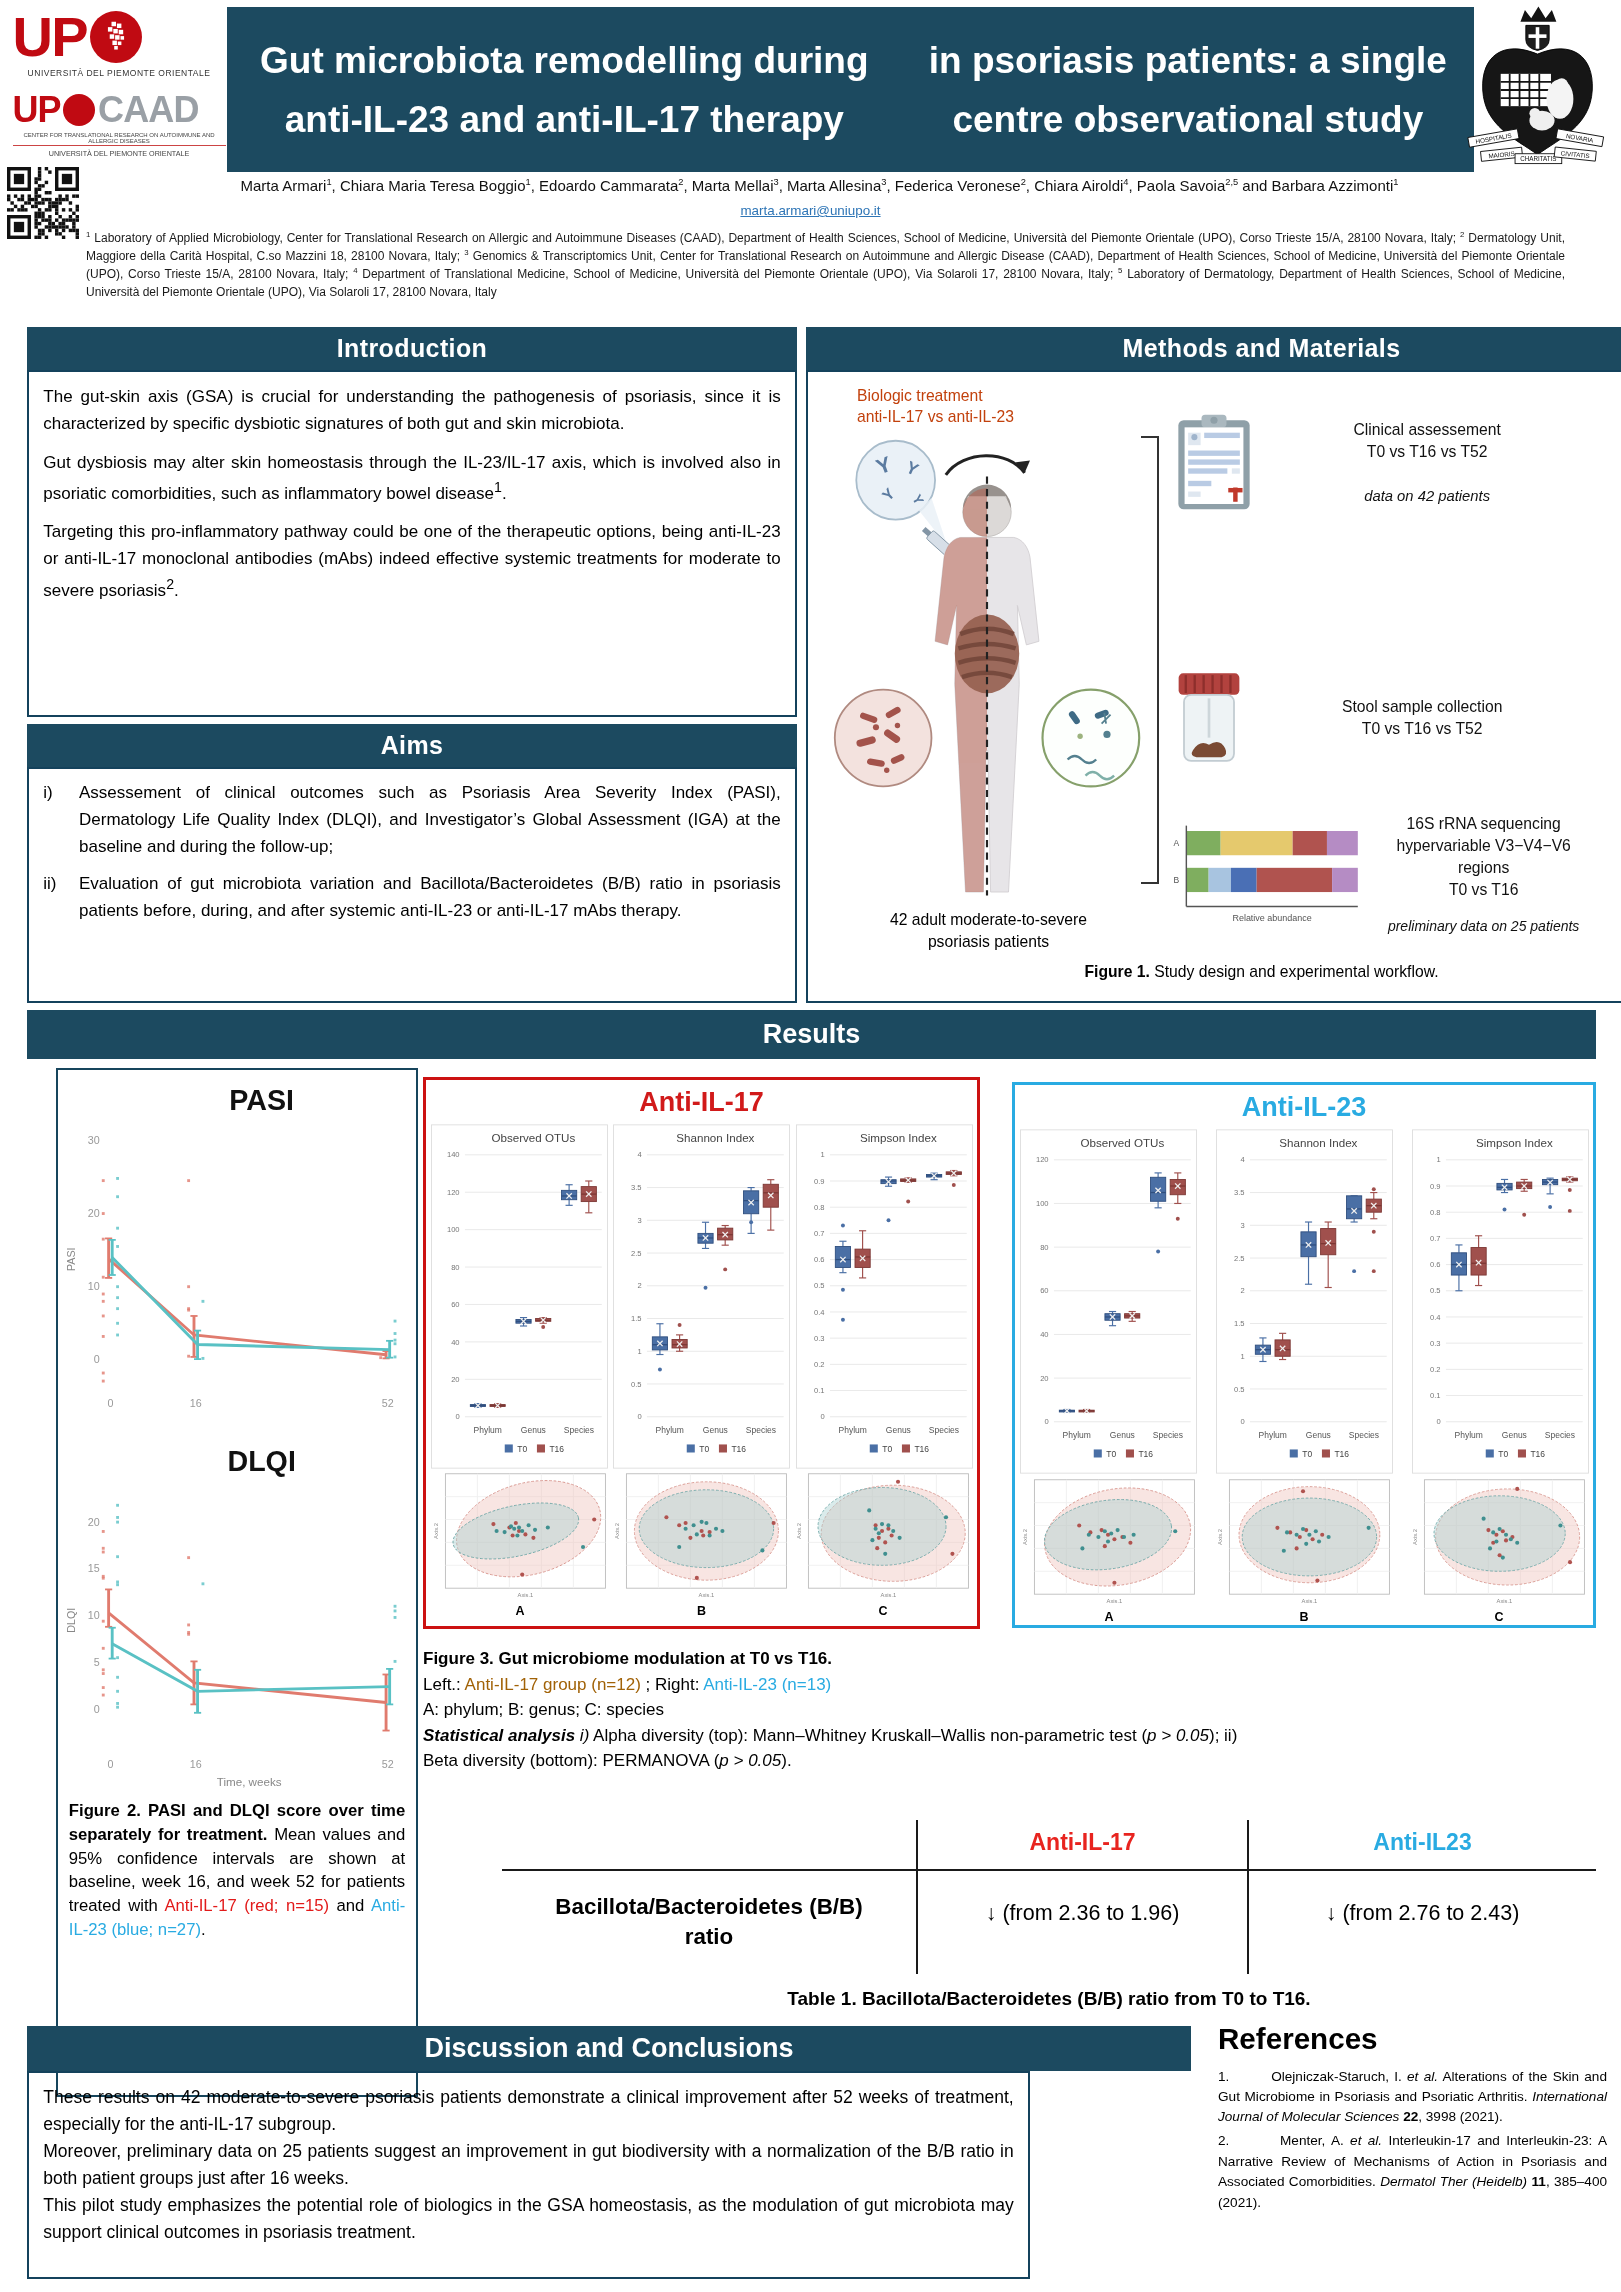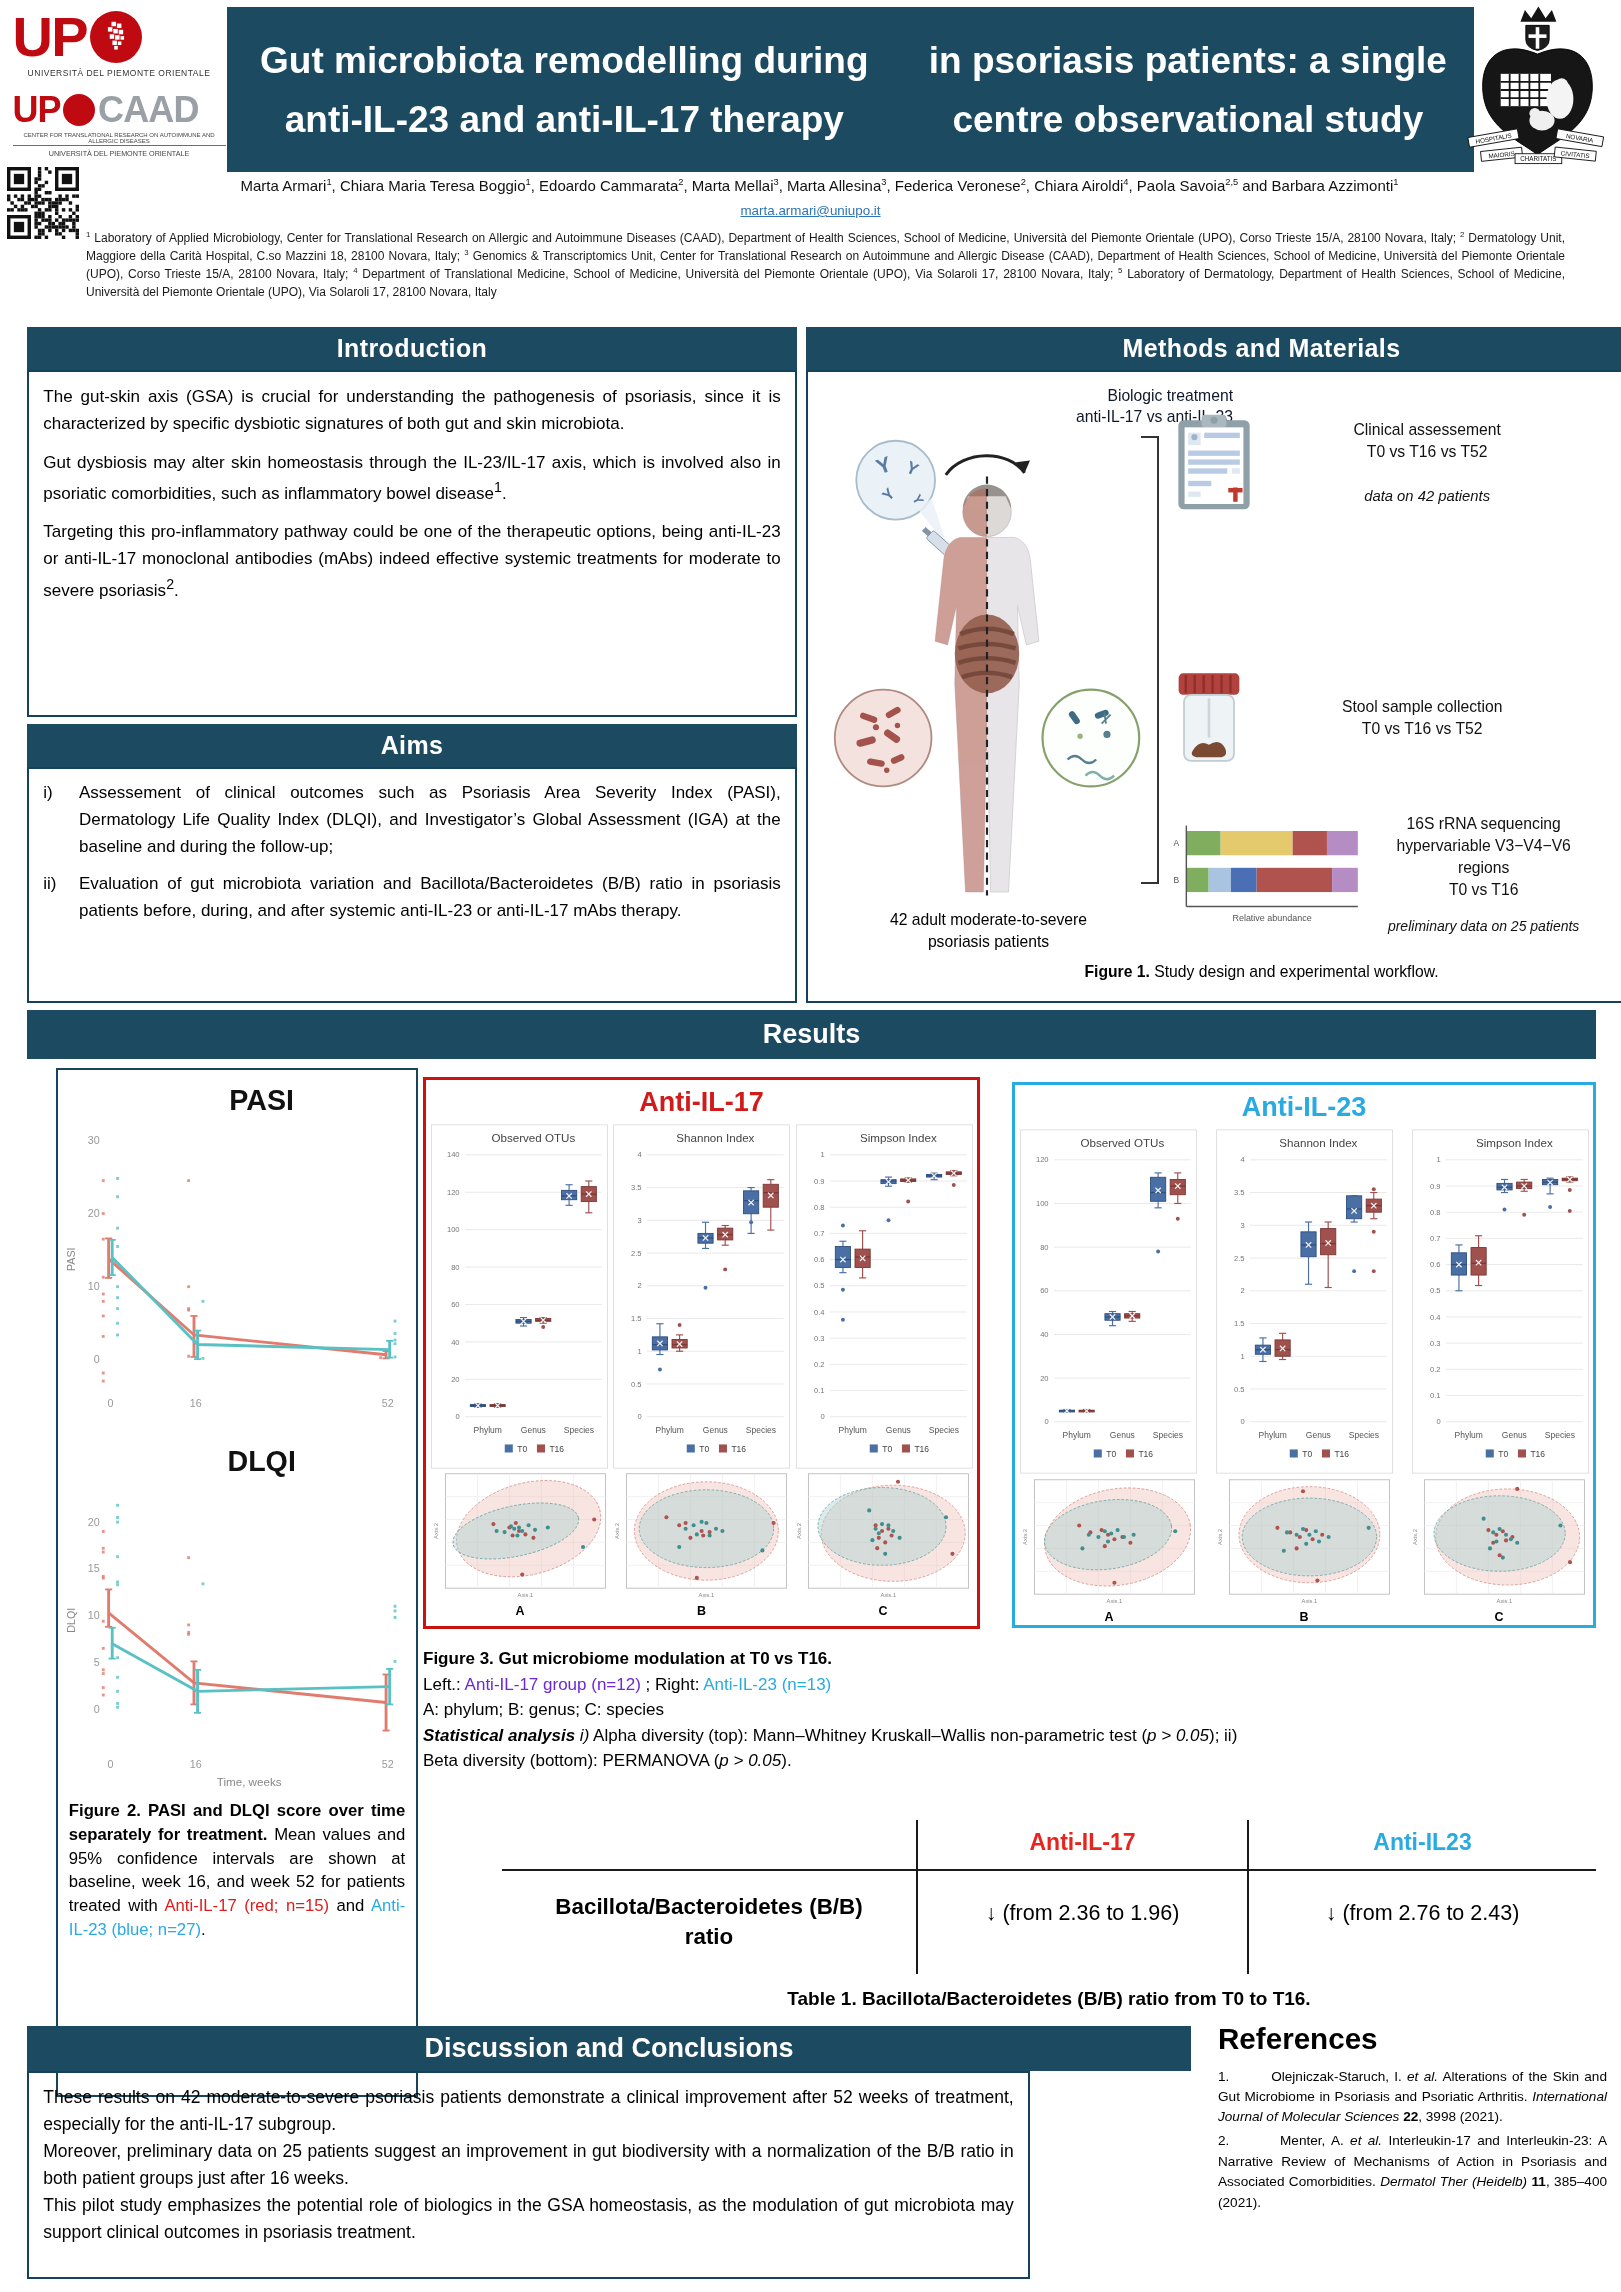--- a/index.html
+++ b/index.html
@@ -35,21 +35,21 @@
   .sec-bar{height:43px;display:flex;align-items:center;justify-content:center;font-size:25px;font-weight:bold;letter-spacing:0.4px}
   .sec-box{border:2.7px solid #14425c;background:#fff;padding:10.7px 14.3px}
   .intro-box{height:347px;font-size:17px;line-height:1.6;text-align:justify}
   .intro-box p{margin-bottom:11.6px}
   .aims-bar{margin-top:7.2px}
   .aims-box{height:236px;font-size:17px;line-height:1.58}
   .aims-item{display:flex;gap:16px;margin-bottom:10.7px}
   .aims-num{flex:0 0 19.7px}
   .aims-text{flex:1;text-align:justify}
   .methods-box{position:relative;height:633px;padding:0}
-  .bio-label{position:absolute;left:67px;top:12.5px;width:358px;text-align:right;font-size:15.7px;color:#0f172a;line-height:1.35}
+  .bio-label{position:absolute;left:49px;top:12.5px;width:358px;text-align:left;font-size:15.7px;color:#c2410c;line-height:1.35}
   .human-svg{position:absolute;left:25px;top:47px}
   .bracket{position:absolute;left:333px;top:64px;width:18px;height:448px;border-top:2.2px solid #333;border-right:2.2px solid #333;border-bottom:2.2px solid #333}
   .m-row{position:absolute;left:365px;width:412px;display:flex;align-items:center;gap:14.3px}
   .m-row .m-text{flex:1;text-align:center;font-size:15.7px;line-height:1.4;color:#111}
   .m-note{font-style:italic;font-size:14.8px;margin-top:23px}
   .m-note2{font-style:italic;font-size:14px;margin-top:16px}
   .row-clinical{top:41px}
   .row-stool{top:296px}
   .row-seq{top:441px;left:355px;width:425px}
   .adults-label{position:absolute;left:30px;top:537px;width:301px;text-align:center;font-size:15.7px;line-height:1.4}
@@ -1328,21 +1328,21 @@
               <circle cx="167.15" cy="55.2" r="2.3" fill="#3f8f8f"></circle>
               <circle cx="102.71" cy="91.03999999999999" r="2.3" fill="#3f8f8f"></circle>
               <text x="104.5" y="142" font-size="6.5" fill="#888" text-anchor="middle" font-family="Liberation Sans,sans-serif">Axis.1</text>
               <text x="7" y="68" font-size="6.5" fill="#888" text-anchor="middle" transform="rotate(-90 7 68)" font-family="Liberation Sans,sans-serif">Axis.2</text>
             </svg><div class="pcoa-label">C</div></div>
       </div>
     </div>
 
     <div class="fig3-cap">
       <div><span style="font-weight: bold;">Figure 3. Gut microbiome modulation at T0 vs T16.</span></div>
-      <div><span>Left.: </span><span style="color: #6d28d9;">Anti-IL-17 group (n=12)</span><span> ; Right: </span><span style="color: rgb(41, 171, 226);">Anti-IL-23 (n=13)</span></div>
+      <div><span>Left.: </span><span style="color: #a16207;">Anti-IL-17 group (n=12)</span><span> ; Right: </span><span style="color: rgb(41, 171, 226);">Anti-IL-23 (n=13)</span></div>
       <div><span>A: phylum; B: genus; C: species</span></div>
       <div><span style="font-weight: bold; font-style: italic;">Statistical analysis</span><span style="font-style: italic;"> i)</span><span> Alpha diversity (top): Mann–Whitney Kruskall–Wallis non-parametric test (</span><span style="font-style: italic;">p &gt; 0.05</span><span>); ii) Beta diversity (bottom): PERMANOVA (</span><span style="font-style: italic;">p &gt; 0.05</span><span>).</span></div>
     </div>
 
     <div class="t1">
       <div class="t1-grid">
         <div class="t1-h t1-h0"></div>
         <div class="t1-h t1-red t1-vl">Anti-IL-17</div>
         <div class="t1-h t1-blue t1-vl">Anti-IL23</div>
         <div class="t1-label">Bacillota/Bacteroidetes (B/B) ratio</div>

